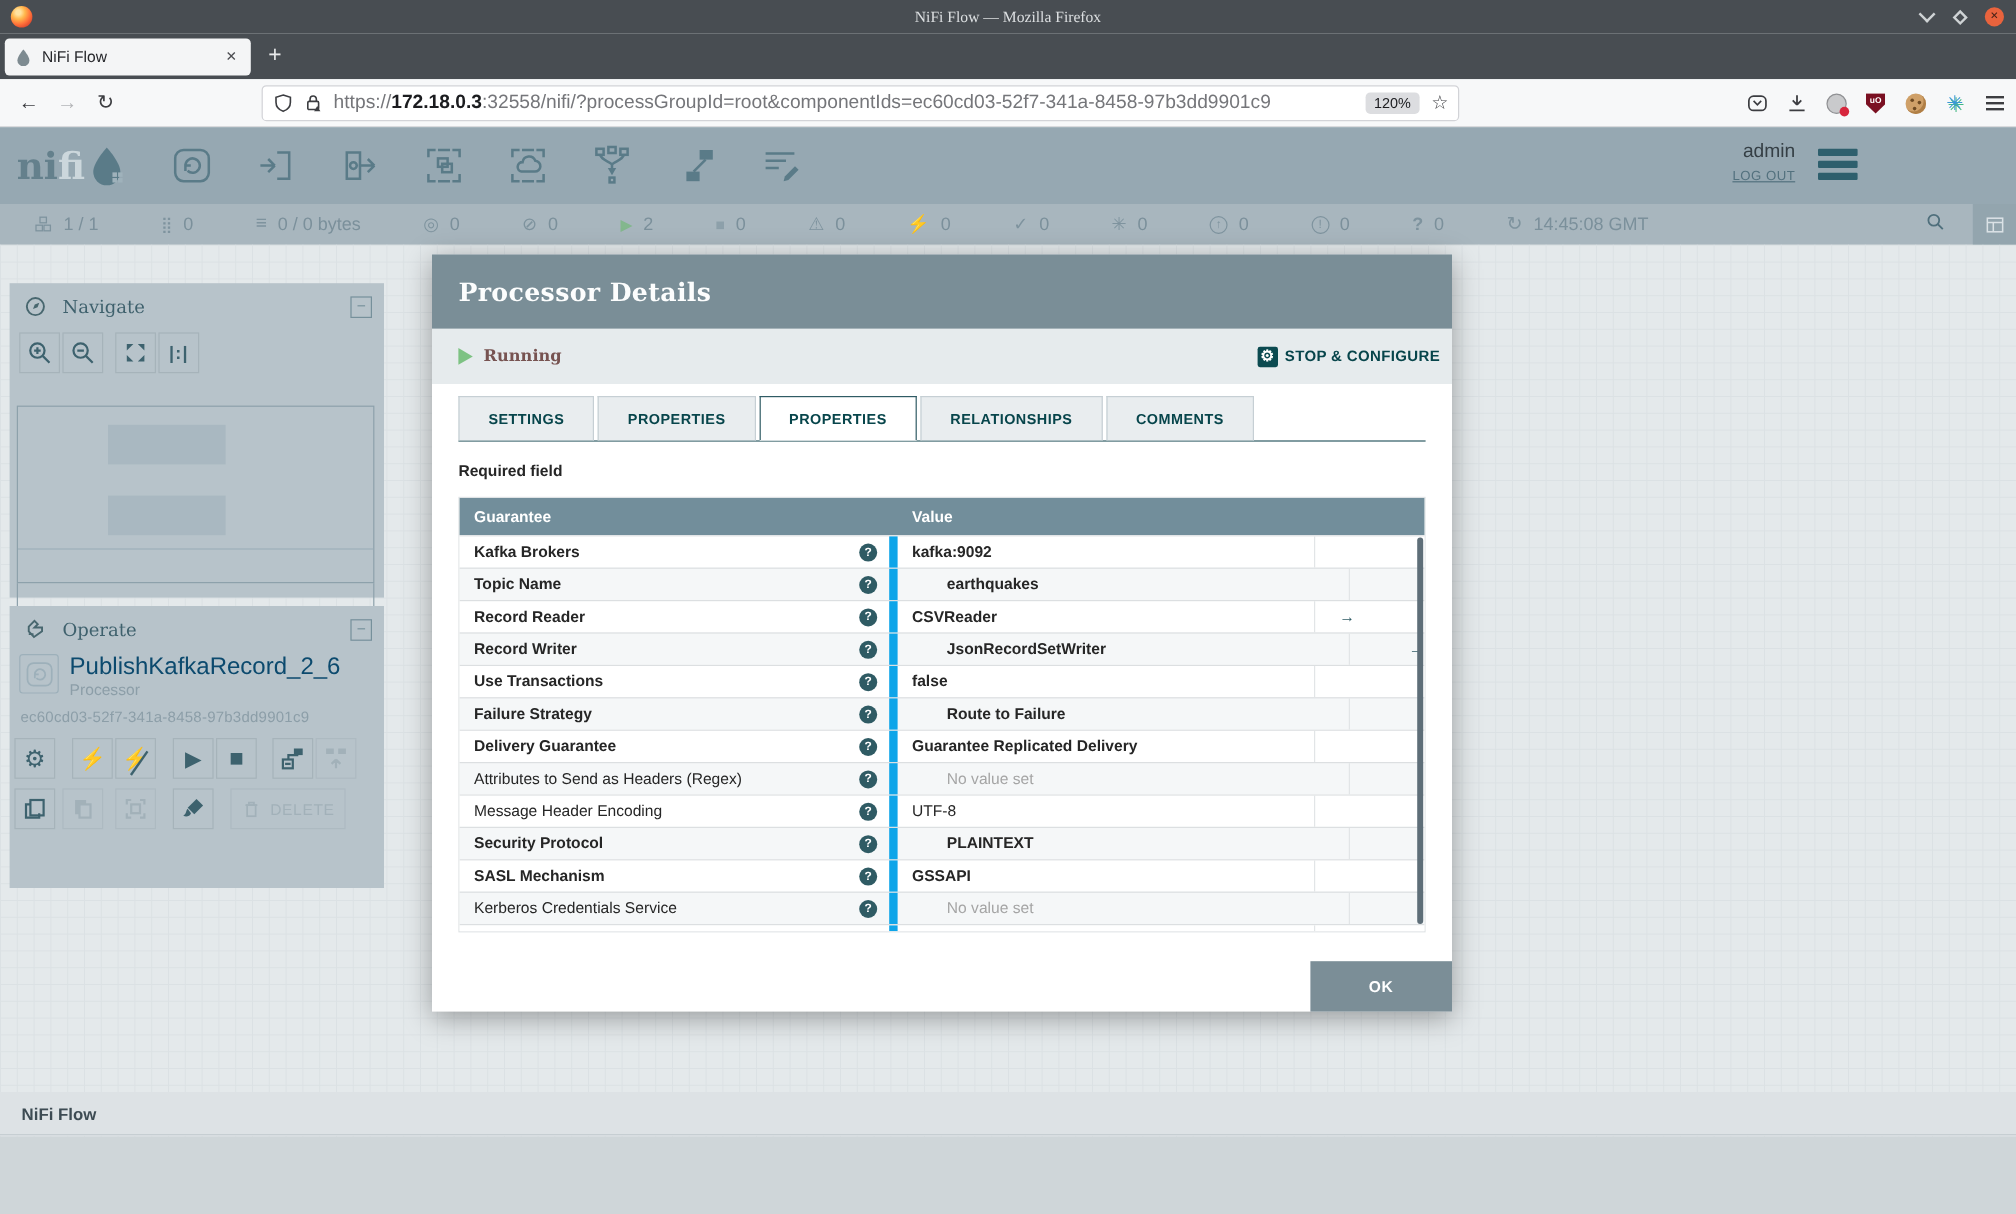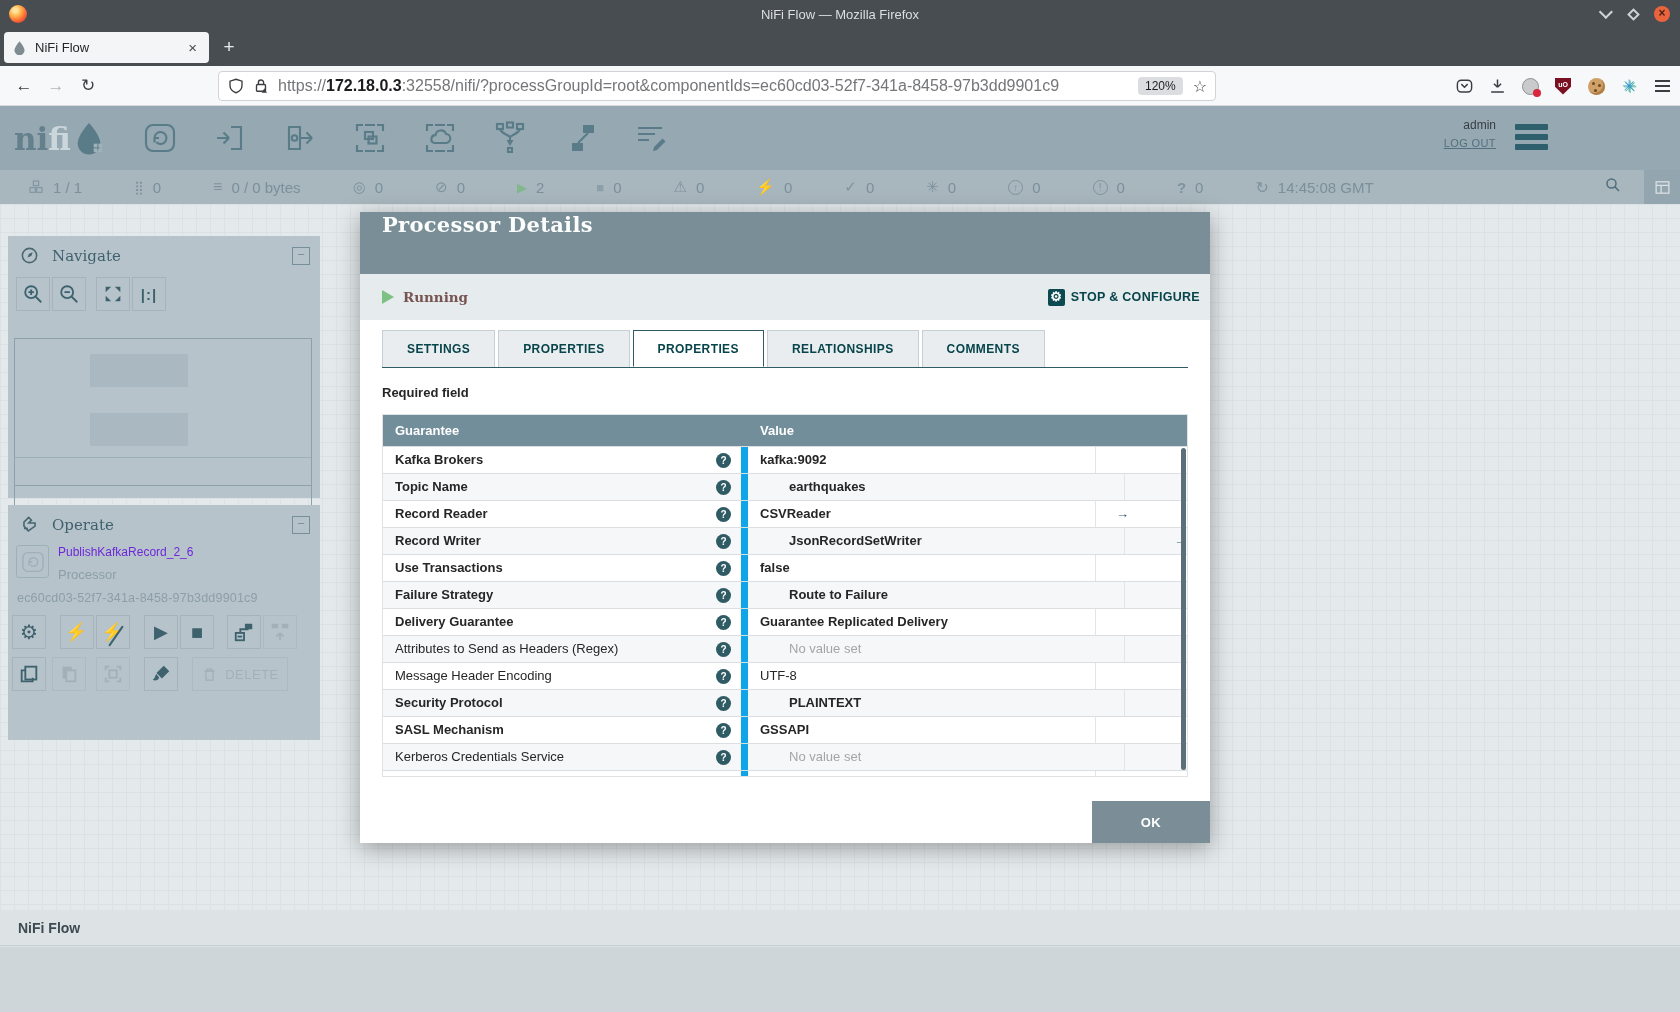--- a/index.html
+++ b/index.html
@@ -1,19 +1,19 @@
 <!DOCTYPE html>
 <html><head>
 <meta charset="utf-8">
 <style>
   * { margin:0; padding:0; box-sizing:border-box; }
   html,body { width:1680px; height:1012px; font-family:"Liberation Sans", sans-serif; background:#e4e9eb; overflow:hidden; }
 
   
-  .titlebar { position:absolute; top:0; left:0; width:1680px; height:28px; background:#484d52; display:flex; align-items:center; }
+  .titlebar { position:absolute; top:0; left:0; width:1680px; height:28px; background:#484d52; display:flex; align-items:center;font-family:Liberation Serif, serif; }
   .ff-logo { width:18px; height:18px; border-radius:50%; margin-left:9px;
     background:radial-gradient(circle at 35% 30%, #ffe3a1 0 12%, #ffb84d 32%, #ff7139 58%, #e04a2f 78%, #b5366a 100%); }
   .win-title { position:absolute; left:0; right:0; text-align:center; color:#dcdfe1; font-size:13px; pointer-events:none; }
   .win-controls { position:absolute; right:10px; top:0; height:28px; display:flex; align-items:center; gap:16px; }
   .wc-chevron { width:10px; height:10px; border-left:2px solid #cfd3d5; border-bottom:2px solid #cfd3d5; transform:rotate(-45deg) translateY(-3px); }
   .wc-diamond { width:9px; height:9px; border:2px solid #cfd3d5; transform:rotate(45deg); }
   .wc-close { width:16px; height:16px; border-radius:50%; background:#e9633d; color:#4b2317; font-size:12px; line-height:15px; text-align:center; font-weight:bold; }
 
   .tabstrip { position:absolute; top:28px; left:0; width:1680px; height:38px; background:#484d52; }
   .ff-tab { position:absolute; left:4px; top:4px; width:205px; height:31px; background:#f4f5f6; border-radius:4px; display:flex; align-items:center; padding:0 8px; }
@@ -43,21 +43,21 @@
 
   
   .nifi { position:absolute; top:106px; left:0; width:1680px; height:906px; }
   .nf-header { position:absolute; top:0; left:0; width:100%; height:64px; background:#96a8b2; display:flex; align-items:center; }
   .nf-logo { display:flex; align-items:flex-end; margin-left:14px; font-family:"DejaVu Serif", serif; font-weight:bold; font-size:31px; line-height:1; }
   .nf-logo .p1 { color:#64808c; } .nf-logo .p2 { color:#ccd7dc; }
   .nf-toolbar { display:flex; gap:32px; margin-left:36px; }
   .tb-btn { width:38px; height:38px; color:#5a7b88; display:flex; align-items:center; justify-content:center; }
   .tb-btn svg { width:36px; height:36px; stroke:currentColor; fill:none; stroke-width:2.1; }
   .nf-user { position:absolute; right:184px; top:12px; text-align:right; }
-  .nf-user .uname { font-size:12px; color:#353f45; }
+  .nf-user .uname { font-size:16px; color:#353f45; }
   .nf-user .ulogout { font-size:11px; color:#53717e; text-decoration:underline; margin-top:5px; display:inline-block; letter-spacing:.4px; }
   .nf-menu { position:absolute; right:132px; top:18px; display:flex; flex-direction:column; gap:4px; }
   .nf-menu i { width:33px; height:6px; background:#2e5f6d; border-radius:1px; }
 
   .nf-status { position:absolute; top:64px; left:0; width:100%; height:34px; background:#a8b6be; display:flex; align-items:center; padding-left:28px; }
   .sb-item { display:flex; align-items:center; margin-right:52px; color:#7b909b; font-size:15px; white-space:nowrap; }
   .sb-ico { margin-right:9px; font-size:15px; color:#7e939e; display:inline-flex; align-items:center; }
   .sb-ico svg { width:16px; height:16px; stroke:currentColor; fill:none; stroke-width:1.6; }
   .sb-item.running-icon .sb-ico { color:#83b78d; }
   .circ { border:1.5px solid currentColor; border-radius:50%; width:15px; height:15px; display:inline-flex; align-items:center; justify-content:center; font-size:10px; }
@@ -85,34 +85,34 @@
   .nav-btns { display:flex; padding:8px 0 0 8px; }
   .nav-btns .pbtn:nth-child(2){ margin-left:2px; } .nav-btns .pbtn:nth-child(3){ margin-left:10px; } .nav-btns .pbtn:nth-child(4){ margin-left:2px; }
   .one-one { font-size:15px; font-weight:bold; letter-spacing:1px; }
   .minimap { position:absolute; left:6px; top:102px; width:298px; height:148px; border:1px solid #8da1ab; }
   .mini-rect { position:absolute; background:#a9b8c1; width:98px; height:33px; left:75px; }
   .mini-line { position:absolute; left:0; right:0; top:118px; border-top:1px solid #9db0b9; }
   .mini-foot { position:absolute; left:6px; top:250px; width:298px; height:24px; border:1px solid #8da1ab; border-top:none; }
 
   .op-proc { position:absolute; left:8px; top:40px; width:33px; height:33px; border:1px solid #9db0ba; border-radius:3px; color:#9db0ba; display:flex; align-items:center; justify-content:center; }
   .op-proc svg { width:26px; height:26px; stroke:currentColor; fill:none; stroke-width:2; }
-  .op-name { position:absolute; left:50px; top:40px; font-size:12px; color:#6d28d9; }
+  .op-name { position:absolute; left:50px; top:40px; font-size:20px; color:#0c4a6e; }
   .op-type { position:absolute; left:50px; top:62px; font-size:13px; color:#8c9ea8; }
   .op-id { position:absolute; left:9px; top:86px; font-size:12.5px; color:#8c9ea8; letter-spacing:.2px; }
   .op-row { position:absolute; left:0; display:flex; }
   .op-row .pbtn { position:absolute; }
   .glyph18 { font-size:18px; } .glyph20 { font-size:20px; }
   .bolt-slash { position:relative; }
   .bolt-slash:after { content:""; position:absolute; left:2px; top:14px; width:24px; border-top:2px solid currentColor; transform:rotate(-55deg); transform-origin:center; }
   .del-btn { position:absolute; width:96px; height:34px; border:1px solid #adbac1; color:#a2b1b9; display:flex; align-items:center; justify-content:center; gap:7px; font-size:13px; letter-spacing:.5px; }
   .del-btn svg { width:17px; height:17px; stroke:currentColor; fill:none; stroke-width:2; }
 
   
   .dialog { position:absolute; left:360px; top:106px; width:850px; height:631px; background:#fff; box-shadow:0 5px 22px rgba(0,0,0,.34); }
-  .dlg-head { height:62px; background:#7a8e97; display:flex; align-items:flex-start; padding-left:22px; }
+  .dlg-head { height:62px; background:#7a8e97; display:flex; align-items:center; padding-left:22px; }
   .dlg-title { font-family:"DejaVu Serif", serif; font-size:21px; font-weight:bold; color:#fcfdfd; letter-spacing:.3px; }
   .dlg-status { height:46px; background:#e6ebed; display:flex; align-items:center; padding:0 10px 0 22px; }
   .run-tri { width:0; height:0; border-left:12px solid #7dc283; border-top:7px solid transparent; border-bottom:7px solid transparent; margin-right:9px; }
   .run-label { font-family:"DejaVu Serif", serif; font-size:13.5px; font-weight:bold; color:#775351; }
   .stopcfg { margin-left:auto; display:flex; align-items:center; gap:6px; color:#07454b; font-size:12.5px; font-weight:bold; letter-spacing:.3px; }
   .cfg-ico { width:17px; height:17px; background:#0b4a50; border-radius:2px; color:#fff; font-size:13px; line-height:16px; text-align:center; }
   .dlg-body { padding:10px 22px 0 22px; position:relative; }
   .tabbar { display:flex; margin-top:0; border-bottom:1px solid #2f5b64; }
   .dtab { height:37px; line-height:36px; padding:0 24px; background:#e9edef; border:1px solid #c6cfd4; border-bottom:none; margin-right:3px; font-size:12px; color:#07454b; font-weight:bold; letter-spacing:.4px; }
   .dtab.active { background:#fff; border:1px solid #2f5b64; border-bottom:1px solid #fff; margin-bottom:-1px; }

